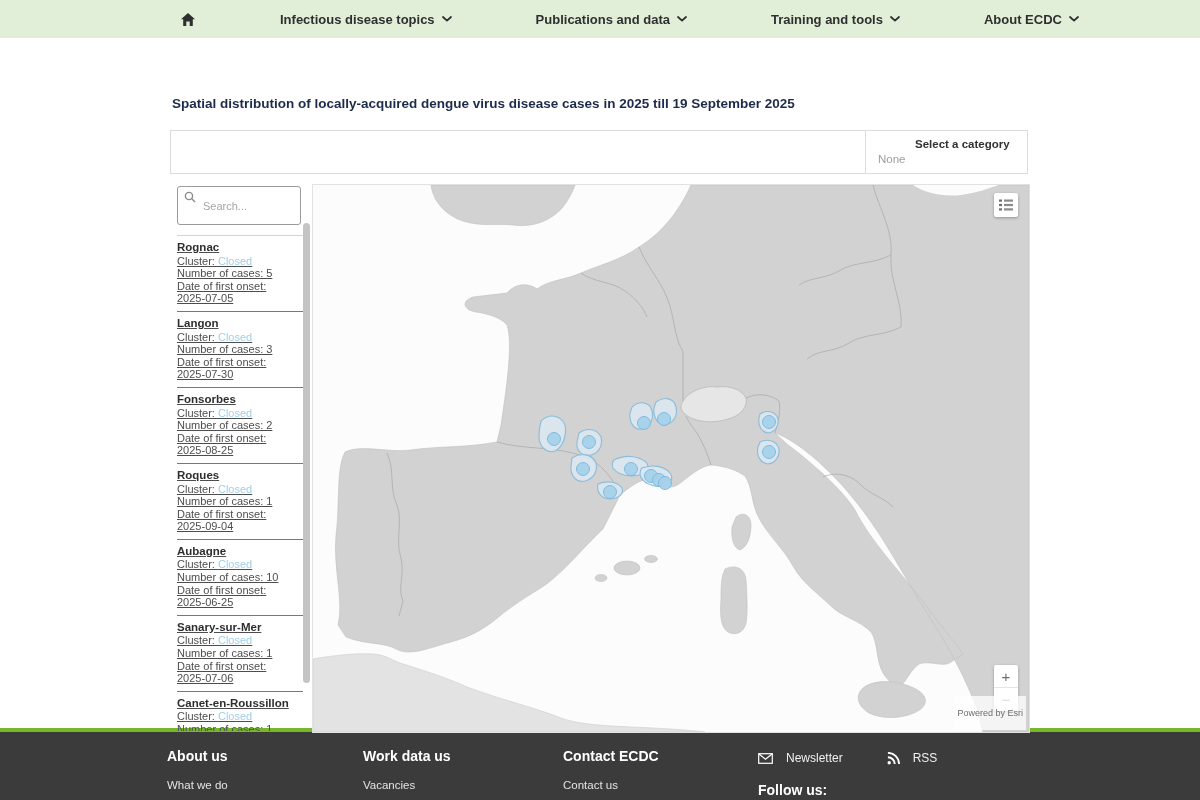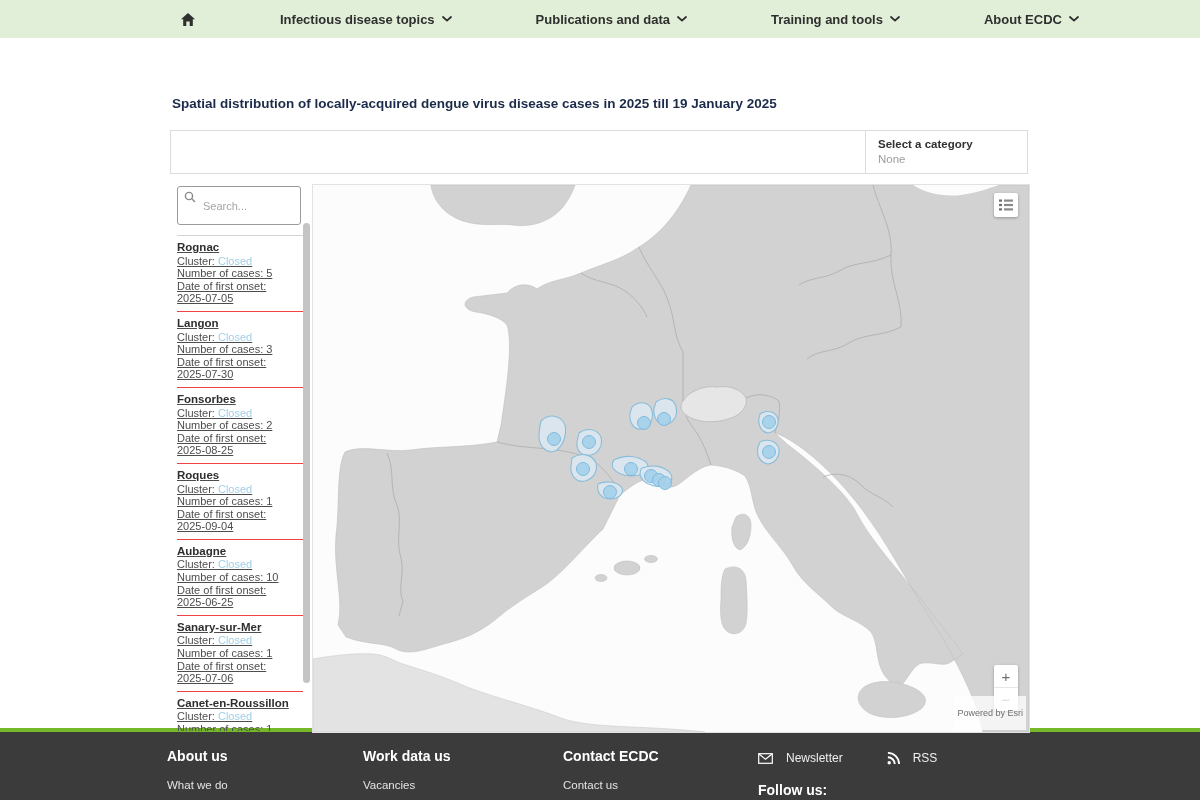--- a/index.html
+++ b/index.html
@@ -11,21 +11,21 @@
   .nav-item{display:flex;align-items:center;gap:7px;cursor:pointer;
     font-size:13px;font-weight:bold;color:#2f2f2f;white-space:nowrap;}
   
   .main{position:relative;height:690px;background:#fff;}
   .page-title{position:absolute;left:172px;top:58px;font-size:13.5px;
     font-weight:bold;color:#1c2b4a;}
   .topbar{position:absolute;left:170px;top:92px;width:858px;height:44px;
     background:#fff;border:1px solid #dcdcdc;box-sizing:border-box;}
   .category-box{position:absolute;right:0;top:0;bottom:0;width:162px;
     border-left:1px solid #dcdcdc;padding:7px 12px;box-sizing:border-box;cursor:pointer;}
-  .category-label{font-size:11.5px;font-weight:bold;color:#323232;}
+  .category-label{font-size:11.5px;font-weight:bold;color:#323232;margin-left:37px;}
   .category-value{font-size:11.5px;color:#9e9e9e;margin-top:3px;}
   
   .sidebar{position:absolute;left:170px;top:148px;width:140px;height:545px;
     overflow:hidden;}
   .search-wrap{position:relative;margin-left:7px;width:124px;height:39px;}
   .search-wrap input{width:100%;height:100%;box-sizing:border-box;
     border:1px solid #9b9b9b;border-radius:3px;padding:0 4px 0 25px;
     font-size:11px;color:#444;font-family:"Liberation Sans",sans-serif;outline:none;}
   .search-wrap input::placeholder{color:#a5a5a5;}
   .search-icon{position:absolute;left:7px;top:5px;}
@@ -101,21 +101,21 @@
         <span>About ECDC</span>
         <svg width="10" height="6" viewBox="0 0 10 6">
           <path d="M1 1 L5 4.6 L9 1" fill="none" stroke="#2f2f2f" stroke-width="1.8" stroke-linecap="round" stroke-linejoin="round"></path>
         </svg>
       </div>
     </div>
 </nav>
 
 <div class="main">
 
-  <div class="page-title">Spatial distribution of locally-acquired dengue virus disease cases in 2025 till 19 January 2025</div>
+  <div class="page-title">Spatial distribution of locally-acquired dengue virus disease cases in 2025 till 19 September 2025</div>
 
   <div class="topbar">
     <div class="category-box">
       <div class="category-label">Select a category</div>
       <div class="category-value">None</div>
     </div>
   </div>
 
   <div class="sidebar">
     <div class="search-wrap">

